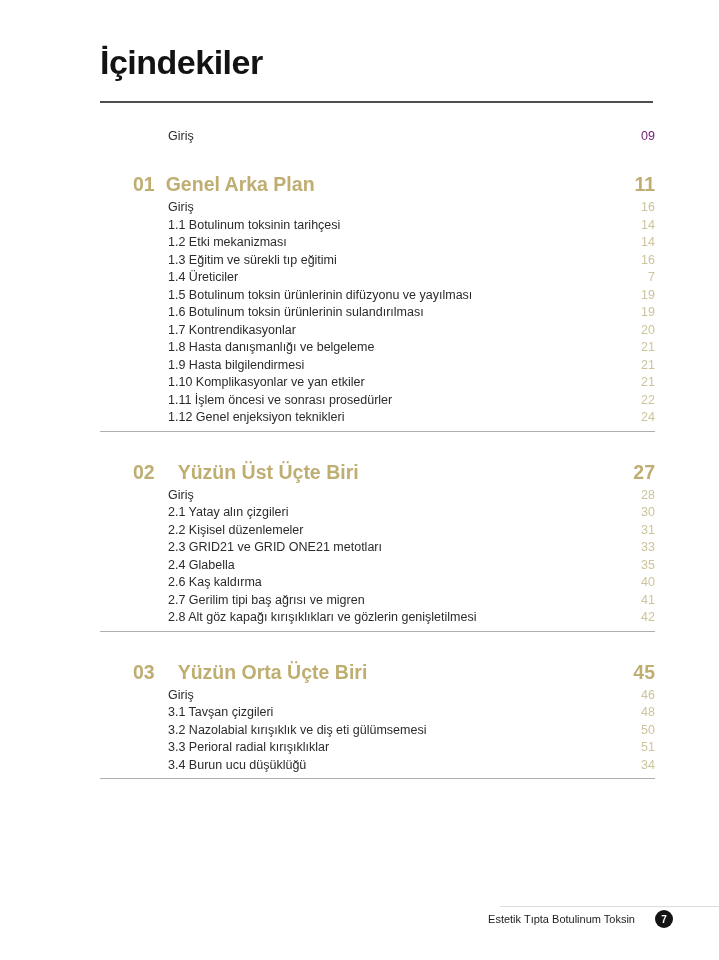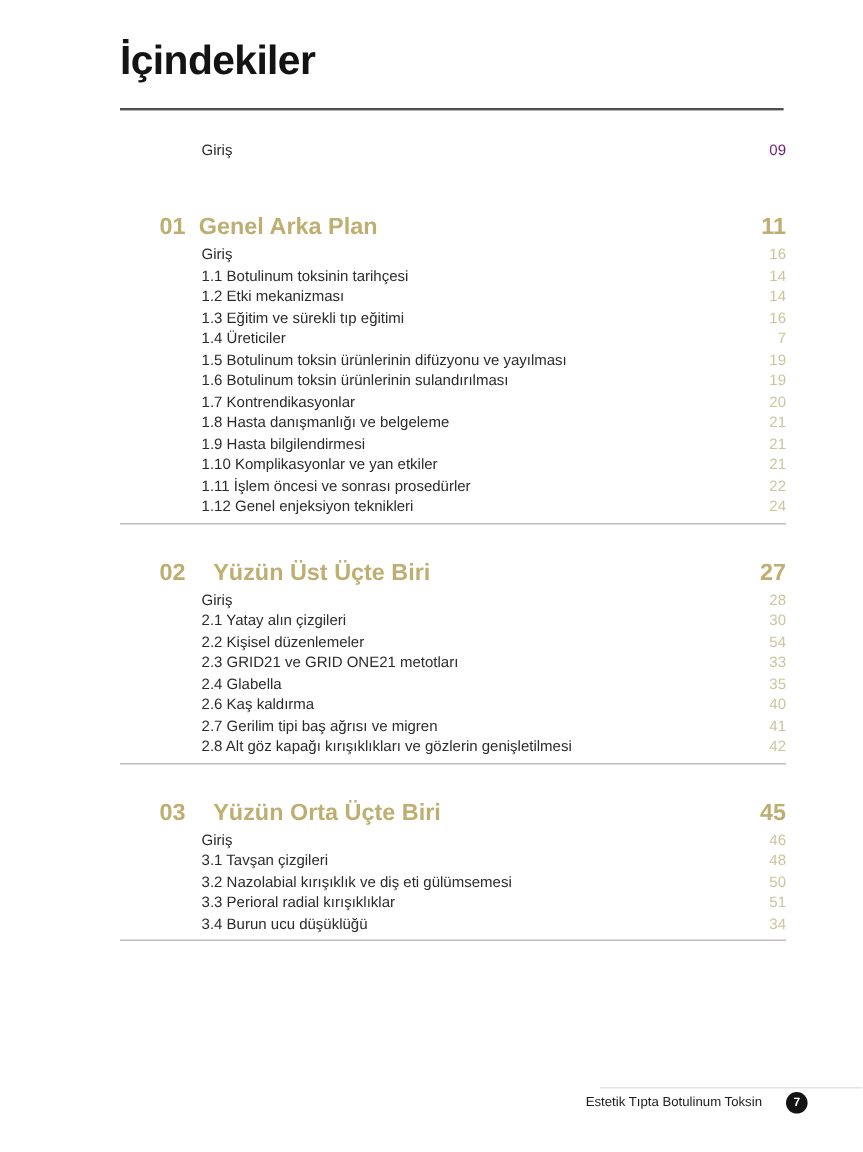--- a/index.html
+++ b/index.html
@@ -3,21 +3,21 @@
 <meta charset="utf-8">
 <style>
   * { margin:0; padding:0; box-sizing:border-box; }
   html,body { background:#ffffff; }
   body { font-family:"Liberation Sans","DejaVu Sans",sans-serif; }
   .page {
     position:relative; width:719px; height:960px; background:#ffffff;
     overflow:hidden; margin:0 auto;
   }
   .content {
-    position:absolute; left:100px; top:4px; width:555px; 
+    position:absolute; left:100px; top:15px; width:555px; 
   }
   .doc-title {
     margin-top:27px;
     font-size:34px; font-weight:700; color:#131313; letter-spacing:-0.5px;
     line-height:40px;
   }
   .title-rule {
     margin-top:19px; border-bottom:2px solid #4e4e4e; width:553px;
   }
   .front-row {
@@ -26,21 +26,21 @@
     font-size:12.5px; color:#2b2b2b; line-height:16px;
   }
   .front-row .row-page { color:#701a75; }
   .toc-section { margin-top:0; }
   .sec-head {
     display:flex; align-items:baseline;
     padding-left:33px; margin-top:28px;
     font-size:19.5px; font-weight:700; color:#bfae72; line-height:24px;
   }
   .sec-num { margin-right:23px; }
-  .toc-section:nth-child(1) .sec-num { margin-right:11px;margin-top:16px; }
+  .toc-section:nth-child(1) .sec-num { margin-right:11px; }
   .sec-page { margin-left:auto; }
   .sec-items { padding-left:68px; margin-top:3px; }
   .toc-row {
     display:flex; justify-content:space-between;
     font-size:12.5px; color:#2b2b2b; line-height:17.5px;
   }
   .row-label { white-space:nowrap; }
   .row-page { color:#cdc49c; }
   .sec-divider {
     margin-top:4px; border-bottom:1px solid #b3aeaa; width:555px;
@@ -147,21 +147,21 @@
             <div class="toc-row">
               <span class="row-label">Giriş</span>
               <span class="row-page">28</span>
             </div>
             <div class="toc-row">
               <span class="row-label">2.1 Yatay alın çizgileri</span>
               <span class="row-page">30</span>
             </div>
             <div class="toc-row">
               <span class="row-label">2.2 Kişisel düzenlemeler</span>
-              <span class="row-page">54</span>
+              <span class="row-page">31</span>
             </div>
             <div class="toc-row">
               <span class="row-label">2.3 GRID21 ve GRID ONE21 metotları</span>
               <span class="row-page">33</span>
             </div>
             <div class="toc-row">
               <span class="row-label">2.4 Glabella</span>
               <span class="row-page">35</span>
             </div>
             <div class="toc-row">

